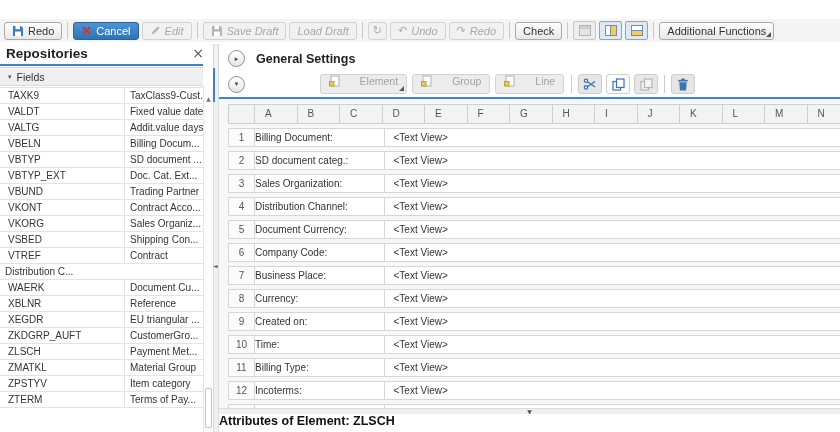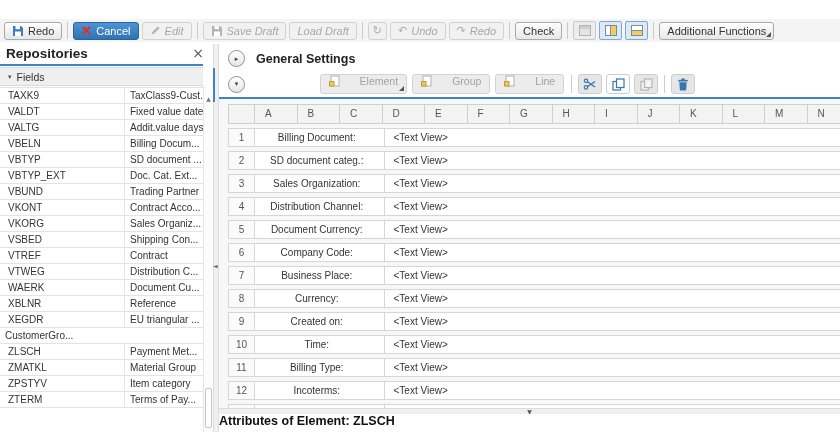--- a/index.html
+++ b/index.html
@@ -83,21 +83,21 @@
   .grid { position:absolute; left:219px; right:0; top:99px; height:309px; background:#f7f7f7;
           overflow:hidden; padding:5px 0 0 9px; }
   .ghead { display:flex; height:20px; }
   .ghead > div { border:1px solid #cfcfcf; background:#f3f3f3; height:20px; line-height:18px;
                  font-size:10px; color:#555; padding-left:10px; margin-left:-1px; flex:none; }
   .ghead .corner { width:27px; padding-left:0; margin-left:0; }
   .ghead .gcol { width:43.5px; }
   .grow { display:flex; height:19px; margin-top:4px; }
   .grow > div { border:1px solid #d6d6d6; background:#fff; height:19px; line-height:17px; font-size:10px; flex:none; }
   .grow .gnum { width:27px; text-align:center; background:#fbfbfb; color:#555; }
-  .grow .glabel { width:130.5px; text-align:center; padding-right:5px; color:#333; margin-left:-1px;
+  .grow .glabel { width:130.5px; text-align:left; padding-right:5px; color:#333; margin-left:-1px;
                   white-space:nowrap; overflow:hidden; }
   .grow .gvalue { width:478.5px; padding-left:9px; color:#333; margin-left:-1px; white-space:nowrap; }
   .grid-rows > :first-child { margin-top:4px; }
   .grid-bottom { position:absolute; left:219px; right:0; top:408px; height:6px; background:#efefef;
                  border-top:1px solid #dcdcdc; text-align:center; }
   .grid-bottom .down { font-size:6px; line-height:5px; color:#555; vertical-align:top; }
 
   
   .attr-footer { position:absolute; left:219px; right:0; top:414px; bottom:0; background:#fff; }
   .attr-title { margin-left:0; padding-left:0; font-size:12.5px; font-weight:bold; color:#111; }
@@ -246,40 +246,40 @@
         <span class="fname">VSBED</span>
         <span class="fdesc">Shipping Con...</span>
       </div>
 
       <div class="frow">
         <span class="fname">VTREF</span>
         <span class="fdesc">Contract</span>
       </div>
 
       <div class="frow">
-        <span class="fname">VTWEG</span>
         <span class="fdesc">Distribution C...</span>
       </div>
 
       <div class="frow">
         <span class="fname">WAERK</span>
         <span class="fdesc">Document Cu...</span>
       </div>
 
       <div class="frow">
         <span class="fname">XBLNR</span>
         <span class="fdesc">Reference</span>
       </div>
 
       <div class="frow">
         <span class="fname">XEGDR</span>
         <span class="fdesc">EU triangular ...</span>
       </div>
 
       <div class="frow">
+        <span class="fname">ZKDGRP_AUFT</span>
         <span class="fdesc">CustomerGro...</span>
       </div>
 
       <div class="frow">
         <span class="fname">ZLSCH</span>
         <span class="fdesc">Payment Met...</span>
       </div>
 
       <div class="frow">
         <span class="fname">ZMATKL</span>

